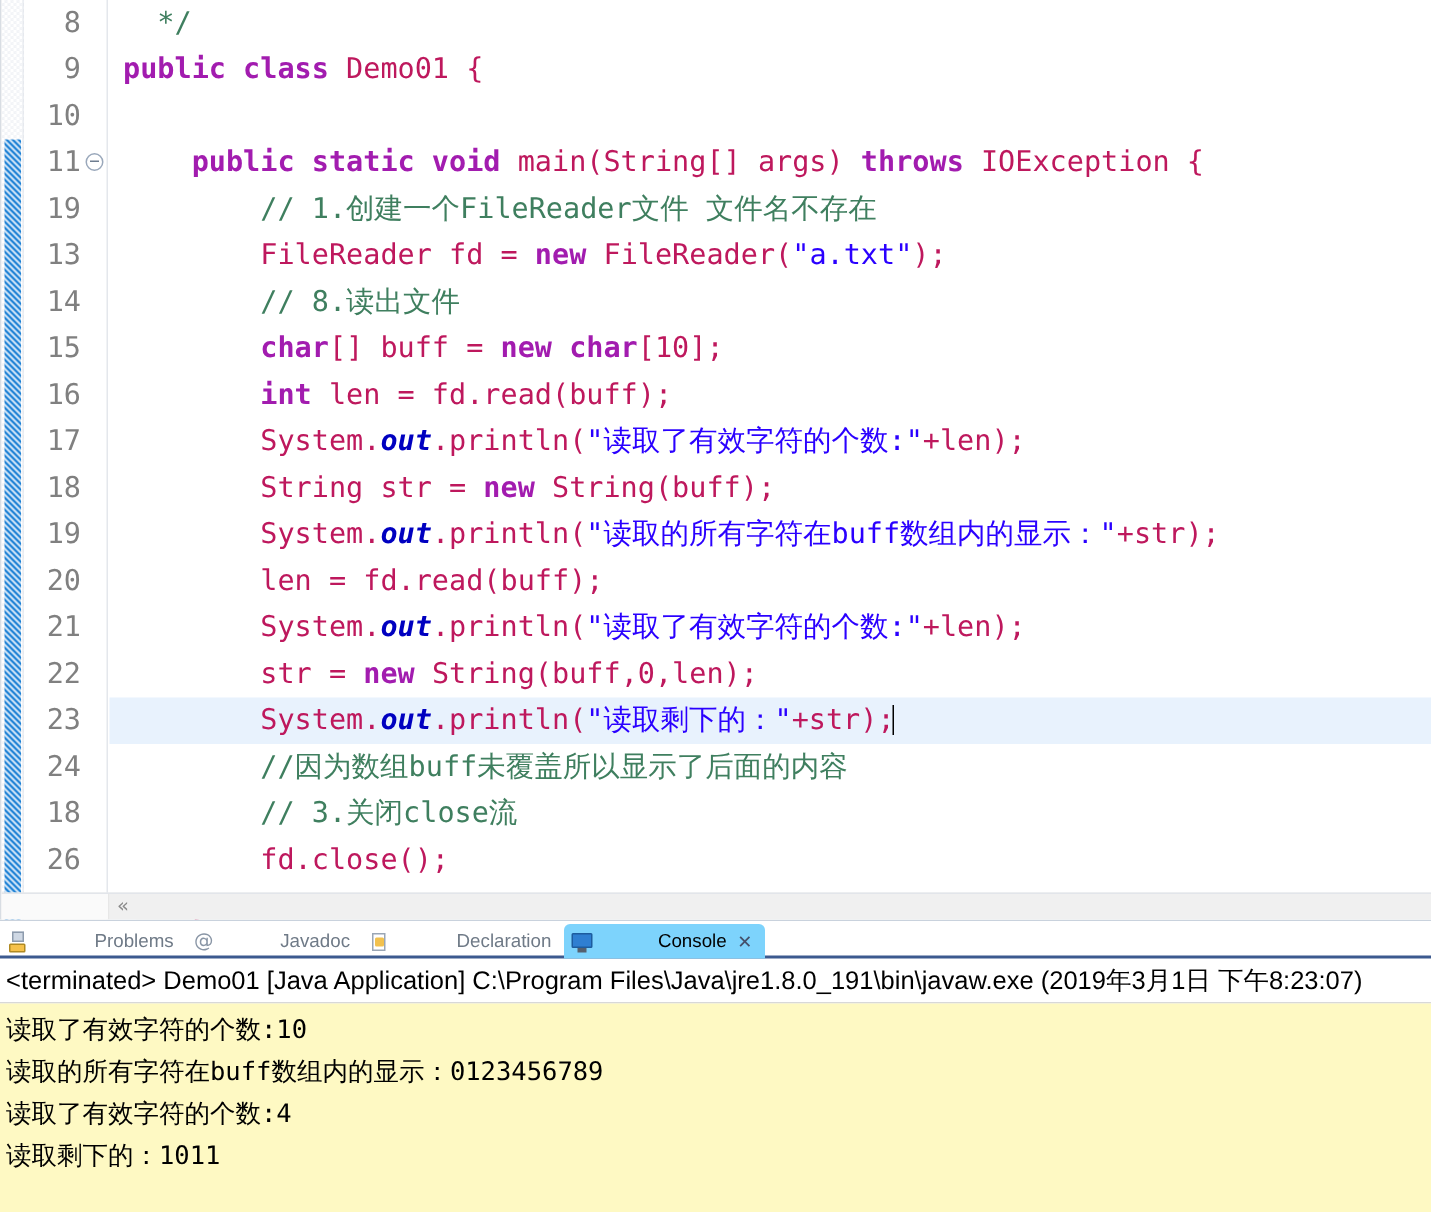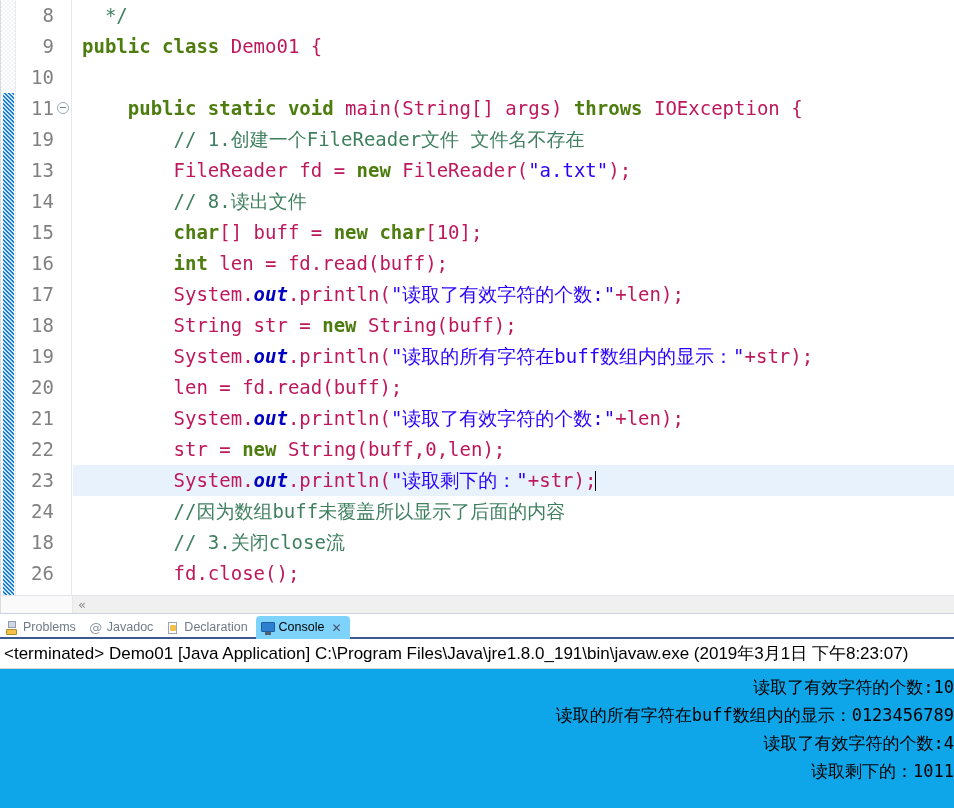--- a/index.html
+++ b/index.html
@@ -119,21 +119,21 @@
   }
   .code-rows { position: relative; z-index: 1; }
   .code-row {
     height: 31px; line-height: 31px;
     white-space: pre;
     font-family: "DejaVu Sans Mono", "Liberation Mono", monospace;
     font-size: 19px;
     color: #000000;
     padding-left: 9px;
   }
-  .kw  { color: #4d7c0f; font-weight: bold; }
+  .kw  { color: #a21caf; font-weight: bold; }
   .str { color: #2a00ff; }
   .cmt { color: #3f7f5f; }
   .fld { color: #0000c0; font-weight: bold; font-style: italic; text-align: right; }
   .plain { color: #be185d; }
   .caret {
     display: inline-block;
     width: 0;
     border-left: 1.5px solid #000;
     height: 20px;
     vertical-align: -4px;
@@ -194,21 +194,21 @@
     white-space: nowrap;
   }
   .tab.active {
     color: #000000;
     background: #7dd3fc;
     border-top-left-radius: 4px;
     border-top-right-radius: 4px;
     z-index: 2;
     font-weight: normal;
   }
-  .tab .tlabel { line-height: 1; }
+  .tab .tlabel { line-height: 1; margin-left: 40px; }
   .tab .close-x {
     font-size: 12px; color: #44506a; margin-left: 3px;
     font-family: "DejaVu Sans", sans-serif;
   }
   .ticon { width: 14px; height: 14px; display:inline-block; position: relative; flex: none; }
 
   
   .ic-problems::before {
     content:""; position:absolute; left:3px; top:0px; width:8px; height:7px;
     background:#cfd8e4; border:1px solid #8d9bad; box-sizing:border-box;
@@ -246,23 +246,22 @@
     color: #000000;
     padding: 3px 0 3px 4px;
     border-bottom: 1px solid #d8d8d8;
     white-space: nowrap;
     overflow: hidden;
     font-family: "Liberation Sans", sans-serif;
   }
   .console-out {
     flex: 1;
     padding: 4px 0 0 4px;
-    background: #0ea5e9;
+    background: #fef9c3;
     overflow: hidden;
-    text-align: right;
   }
   .out-line {
     font-family: "DejaVu Sans Mono", "Liberation Mono", monospace;
     font-size: 17px;
     line-height: 28px;
     color: #000000;
     white-space: pre;
   }
 </style>
 </head>

